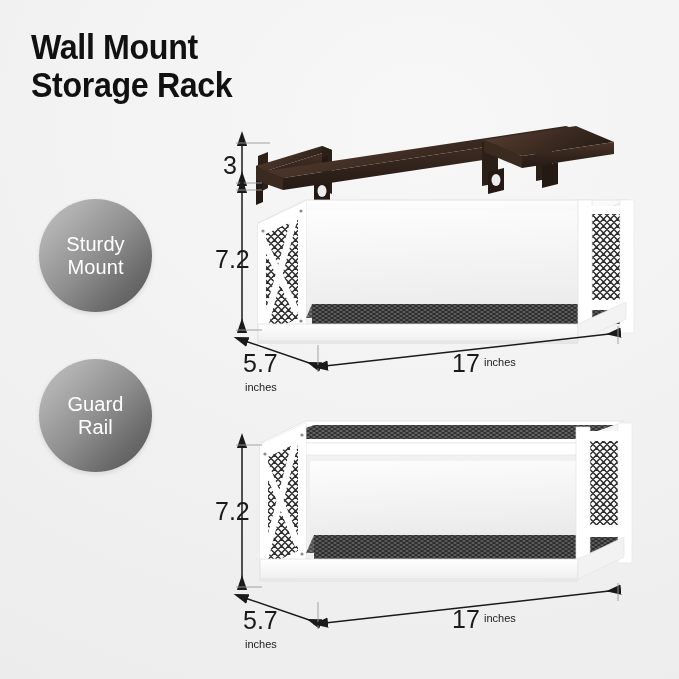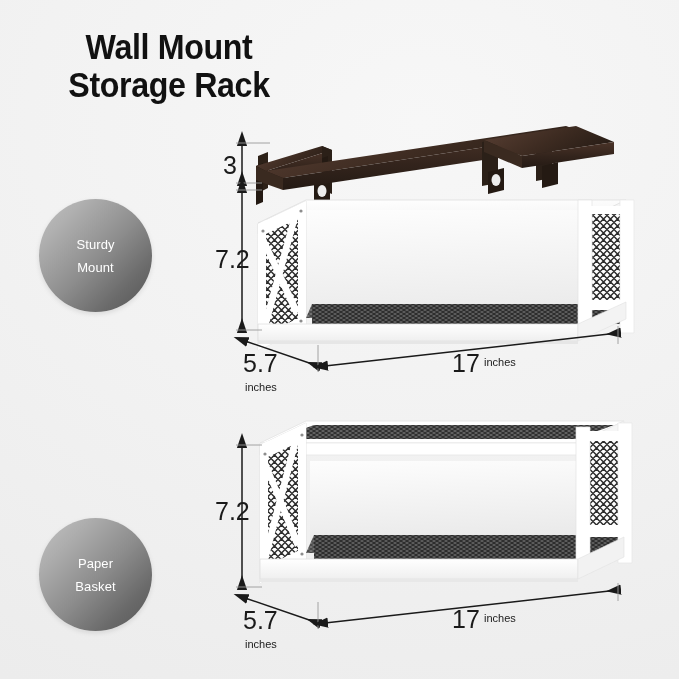--- a/index.html
+++ b/index.html
@@ -21,21 +21,20 @@
     background:
       radial-gradient(ellipse 120% 95% at 62% 18%, #f7f7f7 0%, #f2f2f2 48%, #ececec 100%);
   }
 
   
   .title-block {
     position: absolute;
     left: 31px;
     top: 28px;
     width: 300px;
-    text-align: center;
   }
   .title-line {
     font-family: "Liberation Sans Narrow", "Liberation Sans", sans-serif;
     font-weight: bold;
     font-size: 35px;
     line-height: 38px;
     letter-spacing: -0.4px;
     color: #111111;
     transform: scaleX(0.92);
     transform-origin: left center;
@@ -50,21 +49,21 @@
     border-radius: 50%;
     background: linear-gradient(135deg, #c3c3c3 0%, #aeaeae 22%, #8d8d8d 52%, #6a6a6a 78%, #555555 100%);
     box-shadow: 0 2px 5px rgba(0,0,0,0.10);
     display: flex;
     align-items: center;
     justify-content: center;
     flex-direction: column;
   }
   .badge-text {
     color: #ffffff;
-    font-size: 13px;
+    font-size: 20px;
     line-height: 23px;
     text-align: center;
     font-weight: normal;
     letter-spacing: 0.1px;
   }
   #badge-1 { left: 39px; top: 199px; }
   #badge-2 { left: 39px; top: 359px; }
   #badge-3 { left: 39px; top: 518px; }
 
   
@@ -120,23 +119,23 @@
 
   <div class="title-block">
     <div class="title-line">Wall Mount</div>
     <div class="title-line">Storage Rack</div>
   </div>
 
   <div class="badge" id="badge-1">
     <div class="badge-text">Sturdy</div>
     <div class="badge-text">Mount</div>
   </div>
-  <div class="badge" id="badge-3">
-    <div class="badge-text">Paper</div>
-    <div class="badge-text">Basket</div>
+  <div class="badge" id="badge-2">
+    <div class="badge-text">Guard</div>
+    <div class="badge-text">Rail</div>
   </div>
 
   <div class="shelf-wrap" id="shelf-top">
     <svg class="svg-full" viewBox="0 0 400 235" preserveAspectRatio="none">
       <defs>
         <pattern id="meshDiamond" width="7" height="7" patternUnits="userSpaceOnUse">
           <rect width="7" height="7" fill="#ffffff"></rect>
           <path d="M3.5 0 L7 3.5 L3.5 7 L0 3.5 Z" fill="none" stroke="#2c2c2c" stroke-width="1.5"></path>
         </pattern>
         <pattern id="meshFloor" width="6" height="4" patternUnits="userSpaceOnUse">

